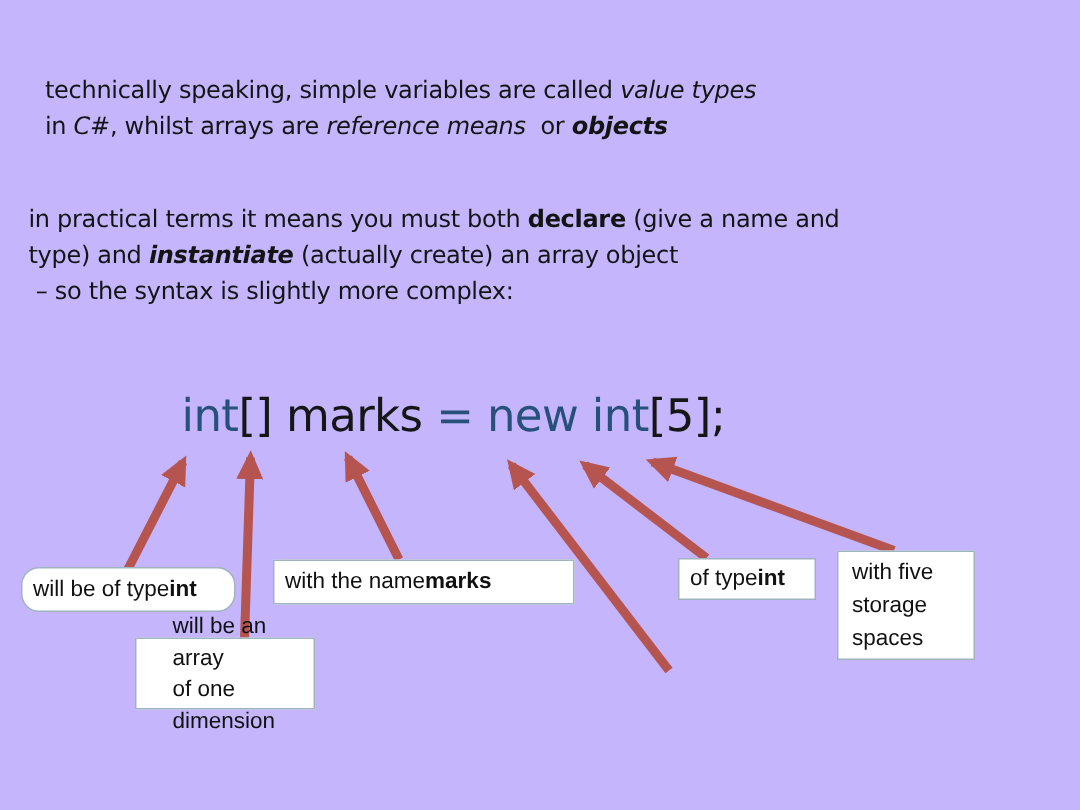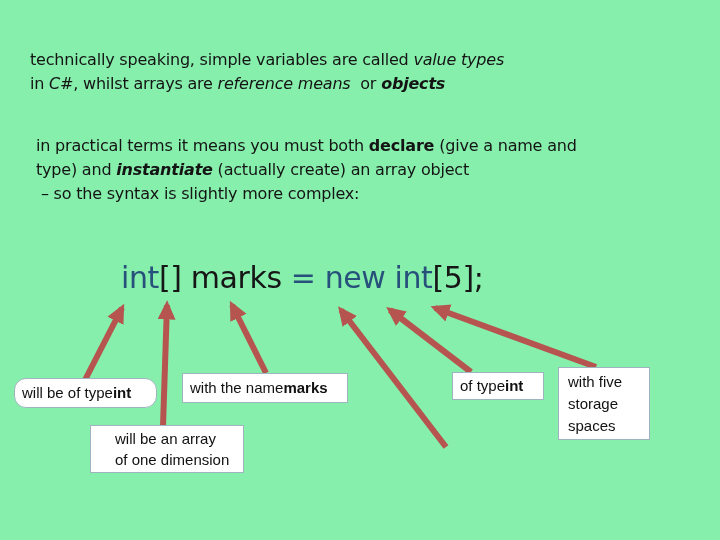--- a/index.html
+++ b/index.html
@@ -1,35 +1,35 @@
 <!DOCTYPE html>
 <html style="--kw: #27507b; --arrow: #b65550; --boxborder: #9fb4bf;"><head>
 <meta charset="utf-8">
 <style>
   html,body{margin:0;padding:0;background:#ffffff;}
   .page{
     position:relative;
     width:720px;height:540px;
-    background:#86efac;
+    background:#c4b5fd;
     font-family:"DejaVu Sans",sans-serif;
     color:#151515;
     overflow:hidden;
   }
   
   .para{
     position:absolute;
     margin:0;
     font-size:16px;
     line-height:24px;
     white-space:pre-line;
     color:#141414;
     letter-spacing:-0.2px;
   }
   #p1{left:30px;top:48px;width:650px;}
-  #p2{left:36px;top:134px;width:660px;}
+  #p2{left:19px;top:134px;width:660px;}
   .run-italic{font-style:italic;}
   .run-bold{font-weight:bold;}
   .run-bolditalic{font-weight:bold;font-style:italic;}
   .run-kw{color:var(--kw,#27507b);}
   
   .code{
     position:absolute;
     left:121px;top:263px;
     font-family:"DejaVu Sans",sans-serif;
     font-weight:normal;
@@ -48,22 +48,22 @@
     display:flex;
     align-items:center;
     padding:2px 7px;
     font-family:"Liberation Sans","DejaVu Sans",sans-serif;
     font-size:15px;
     line-height:22px;
     color:#111;
     white-space:pre-line;
   }
   #box-type-int-left{left:14px;top:378px;width:143px;height:30px;border-radius:12px;}
-  #box-name-marks{left:182px;top:373px;width:166px;height:30px;}
-  #box-array-dim{left:90px;top:425px;width:154px;height:48px;line-height:21px;padding-left:24px;}
+  #box-name-marks{left:182px;top:373px;width:201px;height:30px;}
+  #box-array-dim{left:90px;top:425px;width:120px;height:48px;line-height:21px;padding-left:24px;}
   #box-type-int-right{left:452px;top:372px;width:92px;height:28px;}
   #box-five-spaces{left:558px;top:367px;width:92px;height:73px;padding-left:9px;}
   #box-instantiate{left:365px;top:447px;width:167px;height:50px;line-height:22px;}
   
   .arrows{
     position:absolute;left:0;top:0;width:720px;height:540px;
     pointer-events:none;
   }
   .arrow-line{stroke:var(--arrow,#b65550);stroke-width:6;fill:none;}
   .arrow-head{fill:var(--arrow,#b65550);}

